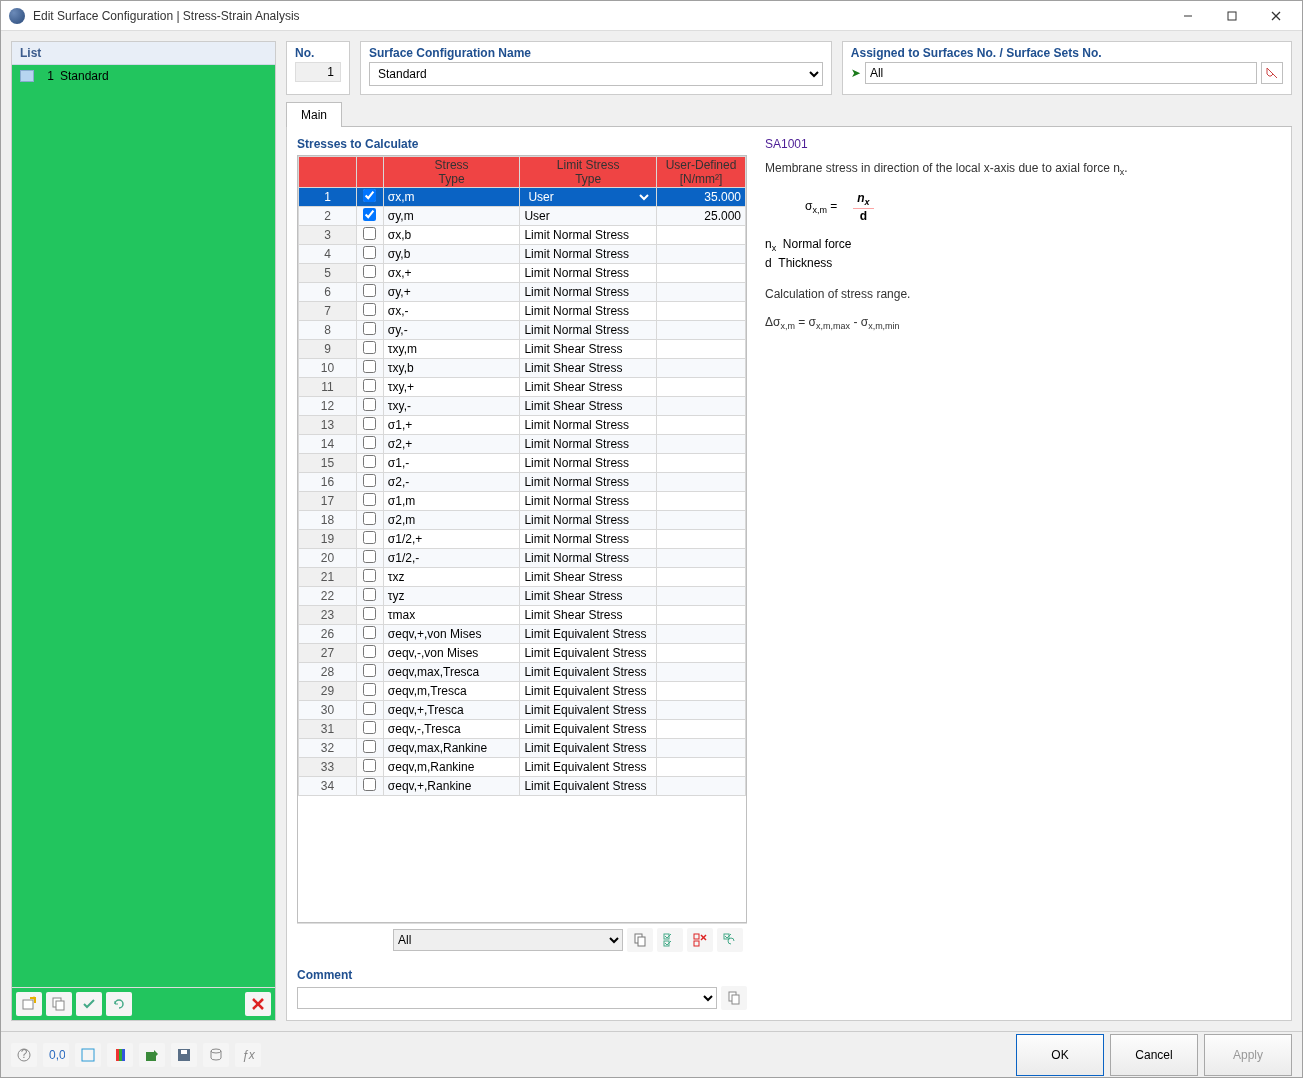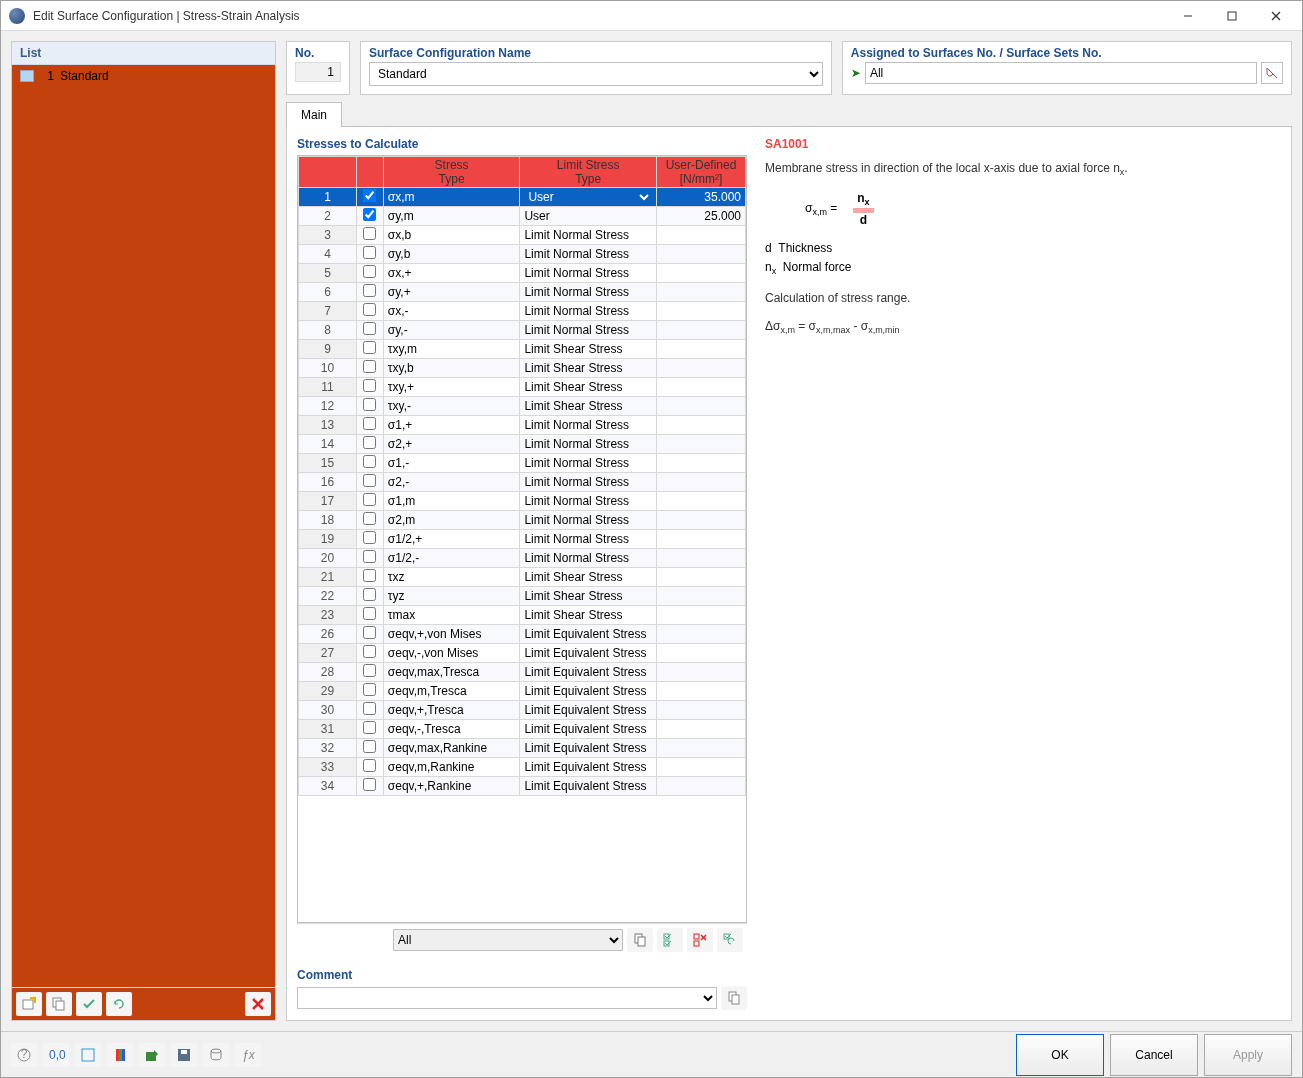--- a/index.html
+++ b/index.html
@@ -3,21 +3,21 @@
 <meta charset="utf-8">
 <style>
 * { box-sizing: border-box; margin: 0; padding: 0; font-family: "Segoe UI", Tahoma, sans-serif; font-size: 12px; }
 body { background: #fff; overflow: hidden; }
 .window { width: 1303px; height: 1078px; border: 1px solid #a0a0a0; display: flex; flex-direction: column; background: #f0f0f0; }
 .titlebar { height: 30px; display: flex; align-items: center; padding: 0 4px 0 8px; background: #fff; border-bottom: 1px solid #ddd; }
 .titlebar .app-icon { width: 16px; height: 16px; margin-right: 8px; background: radial-gradient(circle at 30% 30%, #6b8ab8, #2a4a7a); border-radius: 50%; }
 .titlebar .title { flex: 1; color: #333; }
 .titlebar .win-btn { width: 44px; height: 28px; display: flex; align-items: center; justify-content: center; color: #333; cursor: pointer; }
 .body { flex: 1; display: flex; padding: 10px; gap: 10px; min-height: 0; }
-.left-pane { width: 265px; display: flex; flex-direction: column; border: 1px solid #ccc; background: #c2410c; }
+.left-pane { width: 265px; display: flex; flex-direction: column; border: 1px solid #ccc; background: #22c55e; }
 .left-pane .hdr { background: #e8eef7; color: #3b5b8c; font-weight: 600; padding: 4px 8px; border-bottom: 1px solid #d0d8e6; }
 .left-pane .list { flex: 1; padding: 2px; }
 .left-pane .list-item { display: flex; align-items: center; padding: 2px 6px; gap: 6px; cursor: pointer; }
 .color-swatch { width: 14px; height: 12px; background: #b6d5f0; border: 1px solid #88acd0; }
 .list-item .num { width: 14px; text-align: right; }
 .left-pane .tool-row { display: flex; padding: 4px; gap: 4px; border-top: 1px solid #ddd; }
 .tool-btn { width: 26px; height: 24px; border: 1px solid transparent; background: #f5f5f5; display: flex; align-items: center; justify-content: center; cursor: pointer; border-radius: 2px; }
 .tool-row .spacer { flex: 1; }
 .right-pane { flex: 1; display: flex; flex-direction: column; min-width: 0; }
 .top-row { display: flex; gap: 10px; margin-bottom: 6px; }
@@ -48,25 +48,25 @@
 table.grid tr.sel .rowhdr { background: #0a63c4; color: #fff; }
 table.grid td.chk { text-align: center; background: #fbfbfb; }
 table.grid input[type=checkbox] { width: 13px; height: 13px; cursor: pointer; }
 table.grid td.ud { text-align: right; }
 table.grid select.cell { width: 100%; border: none; background: transparent; color: inherit; }
 table.grid tr:nth-child(even) td { background: #f7f9fc; }
 table.grid tr.sel:nth-child(even) td { background: #0a63c4; }
 .table-footer { display: flex; gap: 4px; padding: 4px; border-top: 1px solid #ddd; align-items: center; justify-content: flex-end; }
 .table-footer select { width: 230px; height: 22px; border: 1px solid #bfbfbf; }
 .infocol { flex: 1; padding: 0 4px; }
-.infocol .code { font-weight: 700; margin-bottom: 10px; color: #ef4444; }
+.infocol .code { font-weight: 400; margin-bottom: 10px; color: #4c1d95; }
 .infocol p { margin-bottom: 14px; color: #333; }
 .sub { font-size: 9px; vertical-align: sub; }
 .frac { display: inline-block; text-align: center; vertical-align: middle; font-weight: 600; margin-left: 4px; }
-.frac .top { border-bottom: 5px solid #fca5a5; padding: 0 4px; }
+.frac .top { border-bottom: 1px solid #fca5a5; padding: 0 4px; font-style: italic; }
 .frac .bot { padding: 0 4px; }
 .eq-row { display: flex; gap: 12px; align-items: center; margin: 10px 0 10px 40px; }
 .legend { margin: 14px 0 14px 0; }
 .legend div { margin: 3px 0; }
 .comment { margin-top: 12px; }
 .comment .row { display: flex; gap: 4px; align-items: center; }
 .comment select { flex: 1; height: 22px; border: 1px solid #bfbfbf; background: #fff; }
 .footer { height: 46px; border-top: 1px solid #ccc; display: flex; align-items: center; padding: 0 10px; gap: 6px; }
 .footer .spacer { flex: 1; }
 .btn { width: 88px; height: 42px; border: 1px solid #a8a8a8; background: linear-gradient(#fdfdfd,#ebebeb); cursor: pointer; }
@@ -481,22 +481,22 @@
             <span>Membrane stress in direction of the local x-axis due to axial force n</span><span class="sub">x</span><span>.</span>
           </p>
           <div class="eq-row">
             <span><span>σ</span><span class="sub">x,m</span><span> = </span></span>
             <span class="frac">
               <div class="top"><span>n</span><span class="sub">x</span></div>
               <div class="bot">d</div>
             </span>
           </div>
           <div class="legend" id="legend">
+              <div><span>n</span><span class="sub">x</span>&nbsp;&nbsp;Normal force</div>
               <div><span>d</span><span class="sub"></span>&nbsp;&nbsp;Thickness</div>
-              <div><span>n</span><span class="sub">x</span>&nbsp;&nbsp;Normal force</div>
             </div>
           <p>Calculation of stress range.</p>
           <p>
             <span>Δσ</span><span class="sub">x,m</span>
             <span> = σ</span><span class="sub">x,m,max</span>
             <span> - σ</span><span class="sub">x,m,min</span>
           </p>
         </div>
       </div>
     </div>

